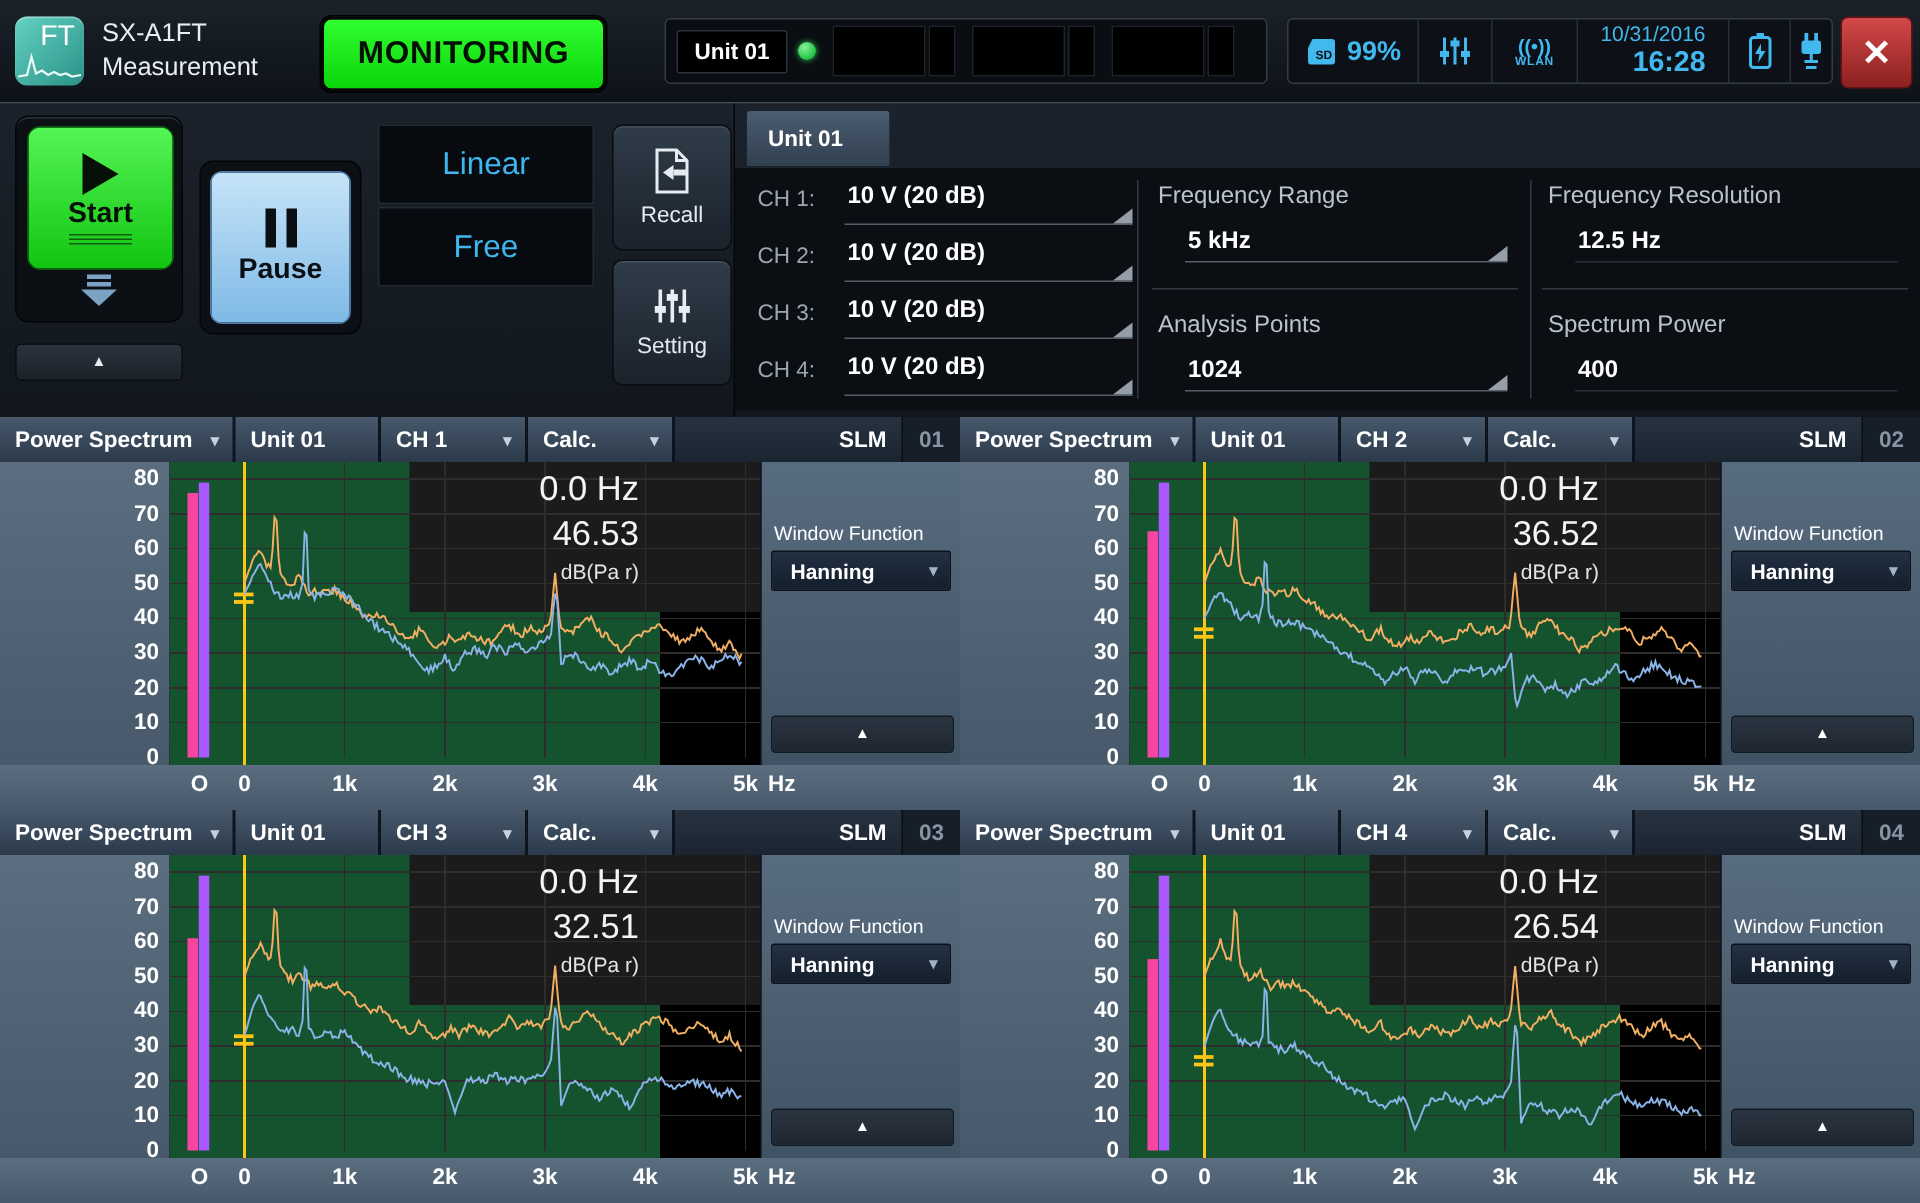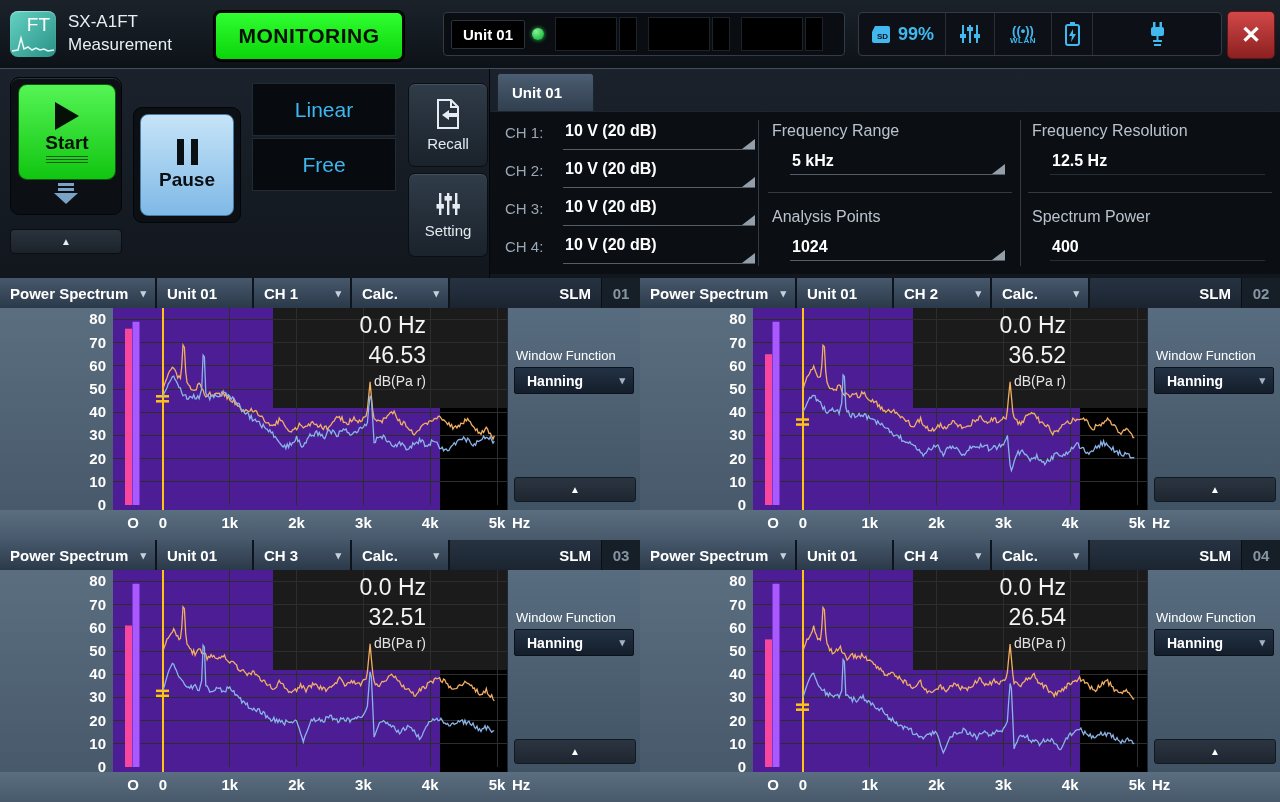--- a/index.html
+++ b/index.html
@@ -84,21 +84,21 @@
   .seg .caret{margin-left:auto;margin-right:9px;color:#c7d1db;font-size:11px;}
   .slm-area{position:absolute;left:450px;top:0;width:190px;height:30px;background:linear-gradient(#273241,#1b2531);
     display:flex;align-items:center;}
   .slm{margin-left:auto;color:#fff;font-weight:bold;font-size:15px;padding-right:10px;}
   .slm-no{width:38px;height:30px;background:#161e28;border-left:1px solid #0a0f16;color:#8염;color:#8694a3;font-weight:bold;font-size:15px;
     display:flex;align-items:center;justify-content:center;}
   .p-body{position:absolute;left:0;top:30px;width:640px;height:202px;}
   .gutter{position:absolute;left:0;top:0;width:113px;height:202px;background:linear-gradient(#5b6e80,#47596a);}
   .ylab{position:absolute;left:-27px;top:92px;width:70px;text-align:center;color:#f3f7fb;font-size:12px;transform:rotate(-90deg);}
   .ytick{position:absolute;right:7px;color:#fff;font-weight:bold;font-size:15px;width:40px;text-align:right;}
-  .plot{position:absolute;left:113px;top:0;width:327px;height:202px;background:#4c1d95;}
+  .plot{position:absolute;left:113px;top:0;width:327px;height:202px;background:#14532d;}
   .readout{position:absolute;right:14px;top:2px;text-align:right;color:#f4f4f4;}
   .r-hz{font-size:23px;line-height:30px;}
   .r-val{font-size:23px;line-height:31px;}
   .r-unit{font-size:14px;line-height:20px;color:#e4e4e4;}
   .sidebar{position:absolute;left:507px;top:0;width:133px;height:202px;background:linear-gradient(#586c7f,#405364);border-left:1px solid #1d2732;box-sizing:border-box;}
   .wf-label{position:absolute;left:8px;top:40px;color:#fff;font-size:13px;}
   .dropdown{position:absolute;left:6px;top:59px;width:120px;height:27px;background:linear-gradient(#233144,#141e2b);
     border:1px solid #0b121b;border-radius:2px;color:#fff;font-weight:bold;font-size:14px;display:flex;align-items:center;padding-left:12px;box-sizing:border-box;}
   .caret2{margin-left:auto;margin-right:8px;color:#a2b2c2;font-size:11px;}
   .collapse2{position:absolute;left:6px;bottom:8px;width:120px;height:23px;background:linear-gradient(#2b3541,#1e2630);
@@ -155,20 +155,26 @@
           <rect x="17" y="2" width="2" height="18" fill="#41b9ef"></rect>
         <rect x="1" y="11" width="6" height="4" fill="#41b9ef"></rect>
           <rect x="8" y="4" width="6" height="4" fill="#41b9ef"></rect>
           <rect x="15" y="11" width="6" height="4" fill="#41b9ef"></rect>
       </svg>
     </div>
     <div class="sys-cell" style="width:56px">
       <div class="wlan-box">
         <span class="w1">((•))</span>
         <span class="w2">WLAN</span>
+      </div>
+    </div>
+    <div class="sys-cell" style="width:100px">
+      <div class="datetime">
+        <div class="d1">10/31/2016</div>
+        <div class="d2">16:28</div>
       </div>
     </div>
     <div class="sys-cell" style="width:40px">
       <svg width="19" height="26" viewBox="0 0 19 26">
         <rect x="7" y="1" width="5" height="3" fill="#41b9ef"></rect>
         <rect x="3" y="4" width="13" height="20" rx="2" fill="none" stroke="#41b9ef" stroke-width="2"></rect>
         <polygon points="10,8 6,15 9,15 8,21 13,13 10,13" fill="#41b9ef"></polygon>
       </svg>
     </div>
     <div class="sys-cell" style="width:32px;flex:1">

